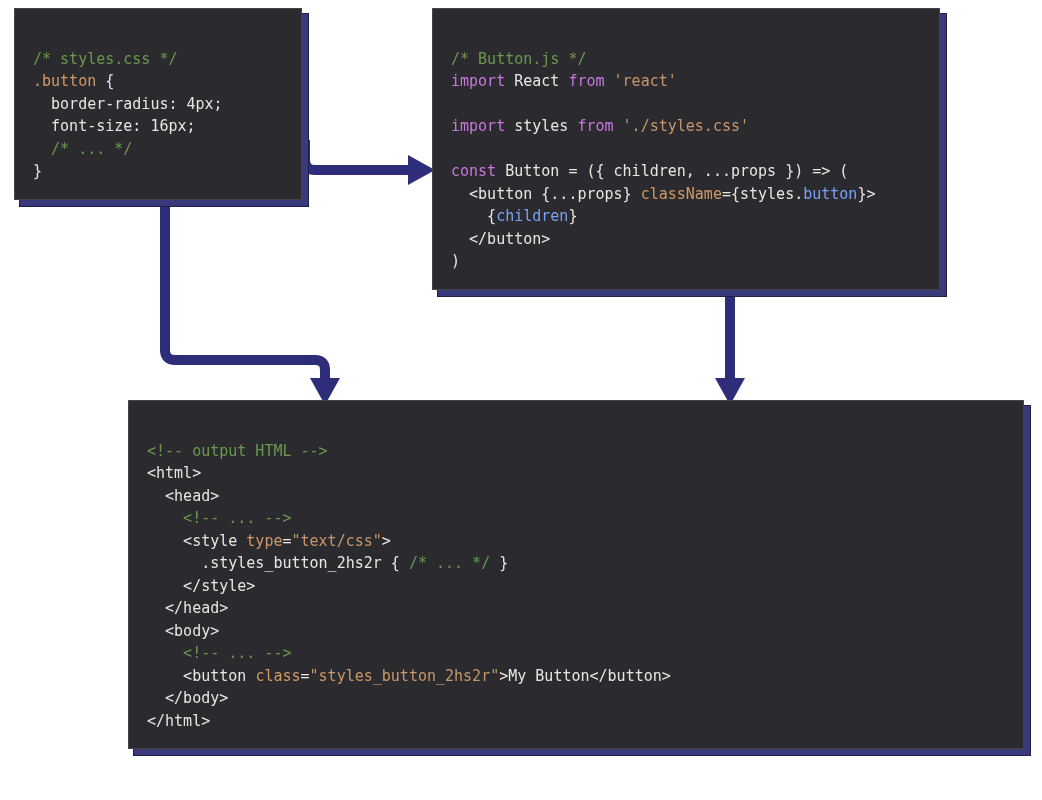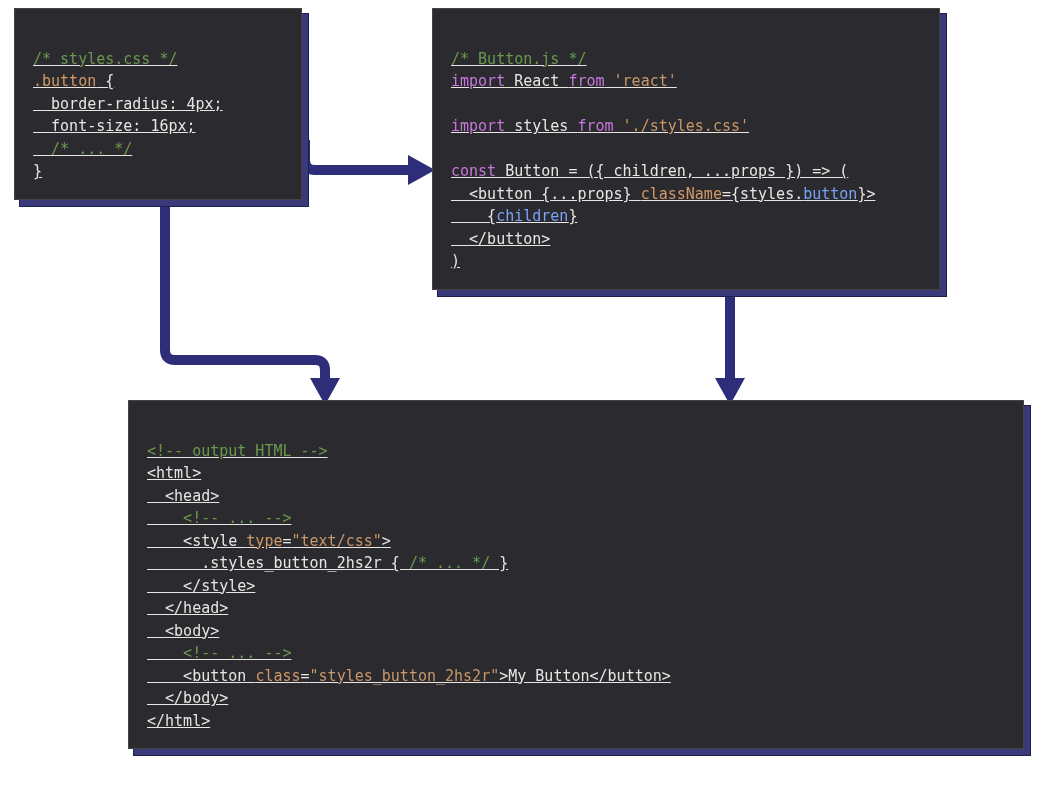--- a/index.html
+++ b/index.html
@@ -13,21 +13,20 @@
     position: relative;
   }
   .code-box {
     position: absolute;
     background: #2b2a2e;
     border: 1px solid #444;
     box-shadow: 6px 6px 0 0 #3a3a7a, 6px 6px 0 1px #1e1e4a;
     padding: 16px 18px;
     white-space: pre;
     color: #e8e6e3;
-    text-decoration: underline;
   }
   .c-comment { color: #6a994e; }
   .c-keyword { color: #c678dd; }
   .c-string  { color: #c9986a; }
   .c-attr    { color: #d19a66; }
   .c-prop    { color: #7aa2f7; }
   .c-children{ color: #7aa2f7; }
 
   
   #box-css  { left: 14px;  top: 8px;   width: 288px; }

